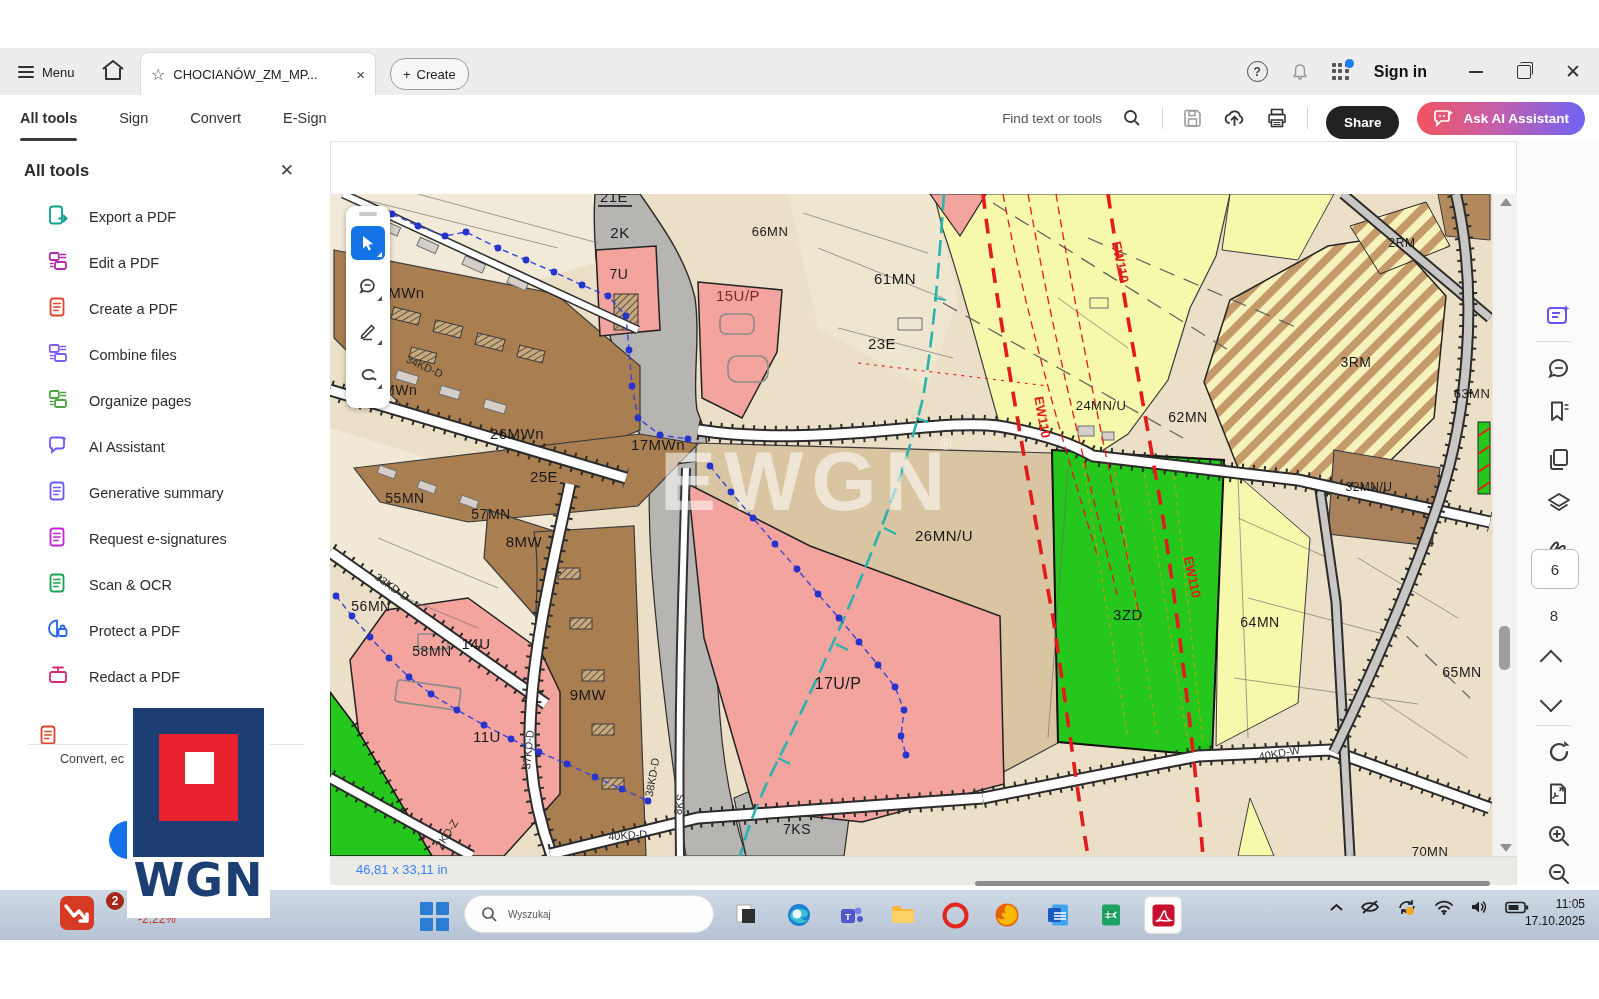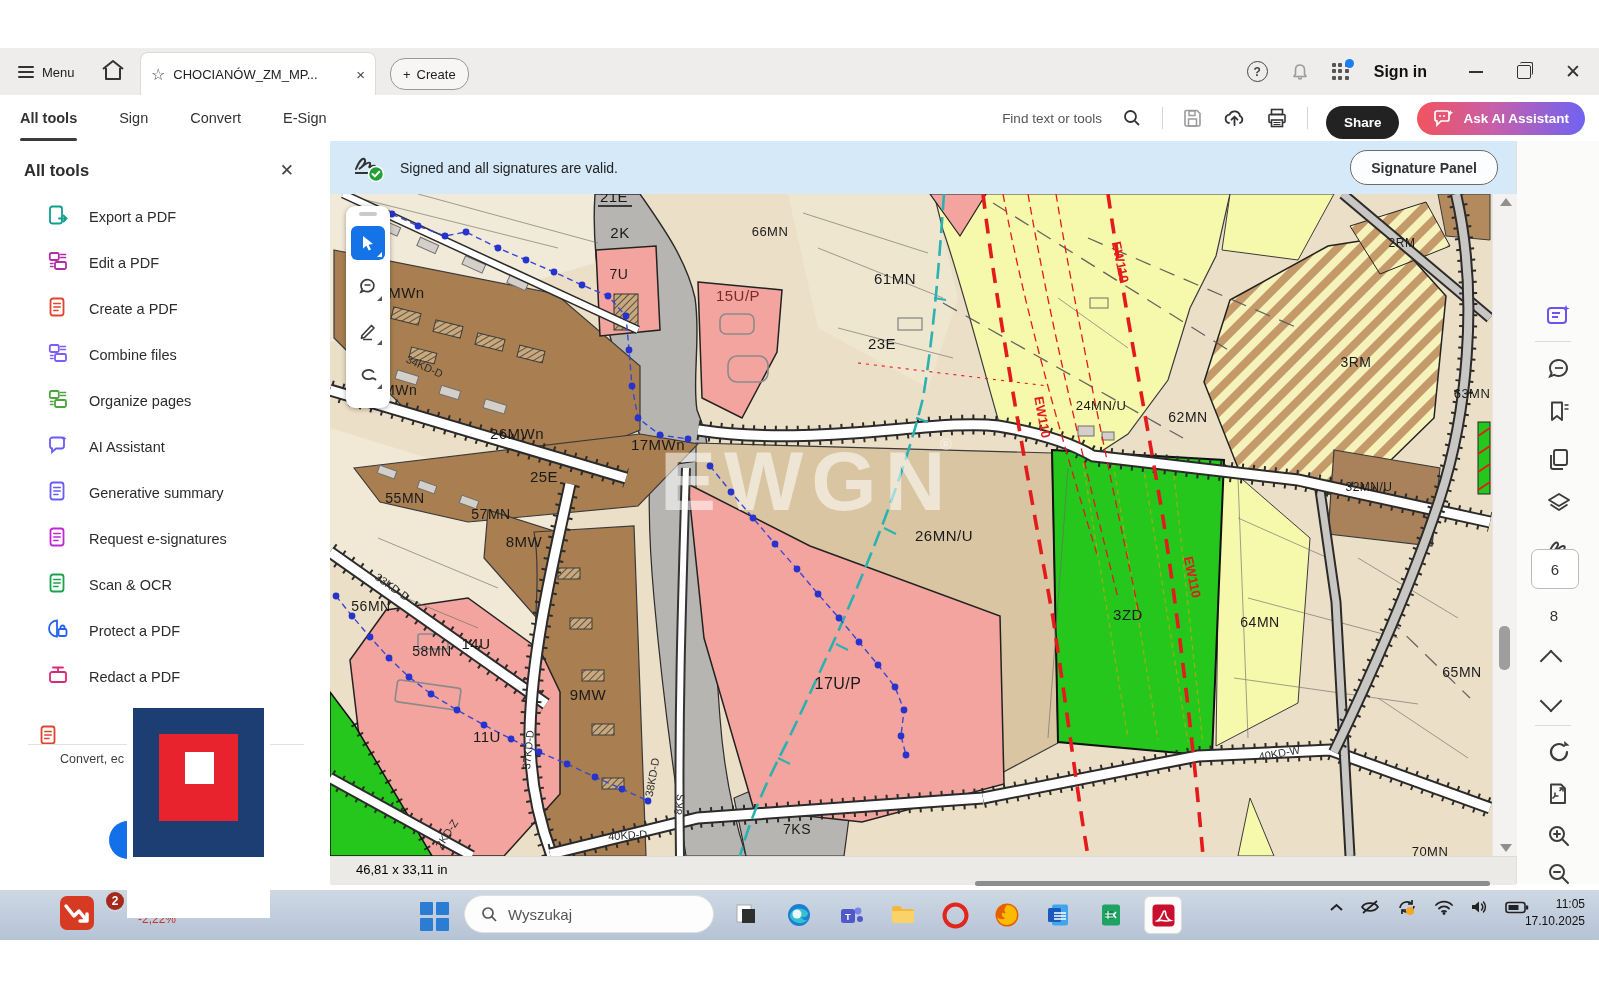--- a/index.html
+++ b/index.html
@@ -64,21 +64,21 @@
 
   
   .banner{left:330px;top:141px;width:1186px;height:53px;background:#d6e9f8;display:flex;align-items:center;}
   .ban-icon{margin-left:22px;position:relative;width:34px;height:30px;}
   .ban-text{margin-left:14px;font-size:14px;color:#232323;}
   .sig-panel-btn{margin-left:auto;margin-right:18px;height:33px;padding:0 20px;border:1.5px solid #6b6b6b;border-radius:17px;background:#fbfdff;display:flex;align-items:center;font-size:14px;font-weight:bold;color:#333;}
 
   
   .map-wrap{left:330px;top:194px;width:1162px;height:662px;background:#ecdfc7;overflow:hidden;}
   .status-strip{left:330px;top:856px;width:1186px;height:28px;background:#eceae7;border-top:1px solid #dddbd8;}
-  .status-txt{left:356px;top:862px;font-size:13px;color:#000000;}
+  .status-txt{left:356px;top:862px;font-size:13px;color:#3b82f6;}
   .hscroll{left:975px;top:881px;width:515px;height:5px;background:#8d8d8d;border-radius:3px;z-index:5;}
 
   
   .palette{left:346px;top:206px;width:44px;height:202px;background:#fff;border-radius:9px;box-shadow:0 1px 5px rgba(0,0,0,.35);z-index:20;display:flex;flex-direction:column;align-items:center;padding-top:6px;box-sizing:border-box;}
   .pal-handle{width:18px;height:4px;background:#c9c9c9;border-radius:2px;margin-bottom:5px;}
   .pal-btn{position:relative;width:34px;height:34px;border-radius:6px;display:flex;align-items:center;justify-content:center;margin:5px 0;}
   .pal-btn.sel{background:#1473e6;}
   .pal-btn .corner{position:absolute;right:3px;bottom:3px;width:0;height:0;border-left:5px solid transparent;border-bottom:5px solid #555;}
   .pal-btn.sel .corner{border-bottom-color:#fff;}
 
@@ -102,21 +102,21 @@
   .taskbar{left:0;top:890px;width:1599px;height:50px;background:linear-gradient(#ced8e4,#b6c3d5);z-index:50;}
   .tb-widget{position:absolute;left:60px;top:6px;display:flex;gap:8px;}
   .wicon{position:relative;width:34px;height:34px;background:#d63a22;border-radius:7px;}
   .wbadge{position:absolute;left:44px;top:-6px;width:22px;height:22px;border-radius:50%;background:#a5281b;color:#fff;font-size:12px;font-weight:bold;display:flex;align-items:center;justify-content:center;border:2px solid #c9d4e1;box-sizing:border-box;z-index:2;}
   .wtxts{margin-left:36px;line-height:1.25;}
   .wsym{font-size:13px;color:#222;}
   .wchg{font-size:12px;color:#c0392b;}
   .tb-center{position:absolute;left:420px;top:4px;display:flex;align-items:center;gap:14px;}
   .start{width:30px;height:30px;display:grid;grid-template-columns:13px 13px;grid-gap:3px;margin-top:5px;}
   .start i{background:#2b7cd3;width:13px;height:13px;border-radius:1px;}
-  .tsearch{width:250px;height:38px;background:#fdfdfd;border:1px solid #dfdfdf;border-radius:19px;display:flex;align-items:center;gap:10px;padding-left:16px;box-sizing:border-box;color:#555;font-size:15px;}
+  .tsearch{width:250px;height:38px;background:#fdfdfd;border:1px solid #dfdfdf;border-radius:19px;display:flex;align-items:center;gap:10px;padding-left:16px;box-sizing:border-box;color:#555;font-size:10px;}
   .tapp{width:38px;height:38px;display:flex;align-items:center;justify-content:center;border-radius:6px;margin-top:2px;}
   .tapp.active{background:#fbfbfb;border:1px solid #dcdcdc;box-sizing:border-box;}
   .tb-tray{position:absolute;right:70px;top:8px;display:flex;align-items:center;gap:16px;color:#222;}
   .tb-clock{position:absolute;right:14px;top:6px;text-align:right;font-size:12px;color:#111;line-height:1.45;}
 
   .maptext{font-family:"Liberation Sans",sans-serif;}
 </style>
 </head>
 <body>
 
@@ -311,32 +311,20 @@
       </div>
     </div>
   <div class="abs lp-partial-icon" id="partial-icon"><svg width="22" height="22" viewBox="0 0 22 22">
         <rect x="3.5" y="2.5" width="13" height="17" rx="2.5" fill="none" stroke="#e0442c" stroke-width="1.8"></rect>
         <path d="M6.8 7.5h6.4M6.8 11h6.4M6.8 14.5h4.2" stroke="#e0442c" stroke-width="1.6" stroke-linecap="round"></path>
       </svg></div>
   <div class="abs lp-divider"></div>
   <div class="abs lp-note">Convert, ec</div>
   <div class="abs lp-bluecirc"></div>
 
-  <div class="abs banner">
-    <span class="ban-icon">
-      <svg width="34" height="30" viewBox="0 0 34 30">
-          <path d="M4 16 C8 6 12 4 13 7 C14 10 9 15 7 16 C10 14 16 8 18 10 C19 12 16 15 18 14 C20 13 22 12 23 13" fill="none" stroke="#333" stroke-width="2" stroke-linecap="round"></path>
-          <path d="M3 20 h18" stroke="#333" stroke-width="2"></path>
-          <circle cx="24" cy="21" r="7.5" fill="#21a038" stroke="#fff" stroke-width="1.5"></circle>
-          <path d="M20.5 21 l2.4 2.4 l4.4-4.6" fill="none" stroke="#fff" stroke-width="2" stroke-linecap="round"></path>
-        </svg>
-    </span>
-    <span class="ban-text">Signed and all signatures are valid.</span>
-    <span class="sig-panel-btn">Signature Panel</span>
-  </div>
 
   <div class="abs map-wrap">
     <svg id="mapsvg" width="1162" height="662" viewBox="332 196 1162 662" xmlns="http://www.w3.org/2000/svg">
       <defs>
         <pattern id="hatchB" width="5" height="5" patternUnits="userSpaceOnUse" patternTransform="rotate(45)">
           <rect width="5" height="5" fill="#c9a87c"></rect>
             <line x1="0" y1="0" x2="0" y2="5" stroke="#3c3c3c" stroke-width="1.6"></line>
         </pattern>
         <pattern id="rmStripes" width="16" height="16" patternUnits="userSpaceOnUse" patternTransform="rotate(45)">
           <rect width="16" height="16" fill="#f6f2bb"></rect>
@@ -719,20 +707,21 @@
           <circle cx="11" cy="11" r="7" fill="none" stroke="#3c3c3c" stroke-width="2"></circle>
           <path d="M16.5 16.5 L22 22 M8 11 h6" stroke="#3c3c3c" stroke-width="2" stroke-linecap="round"></path>
         </svg>
     </span>
   </div>
 
   <div class="abs wgn">
     <span class="navy"></span>
     <span class="red"></span>
     <span class="white"></span>
+    <span class="wtxt">WGN</span>
   </div>
 
   <div class="abs taskbar">
     <div class="tb-widget">
       <span class="wicon">
         <svg width="34" height="34" viewBox="0 0 34 34">
             <path d="M6 10 L14 20 L19 15 L27 25 M27 25 v-7 M27 25 h-7" fill="none" stroke="#fff" stroke-width="3.5" stroke-linecap="round" stroke-linejoin="round"></path>
           </svg>
       </span>
       <span class="wbadge">2</span>

